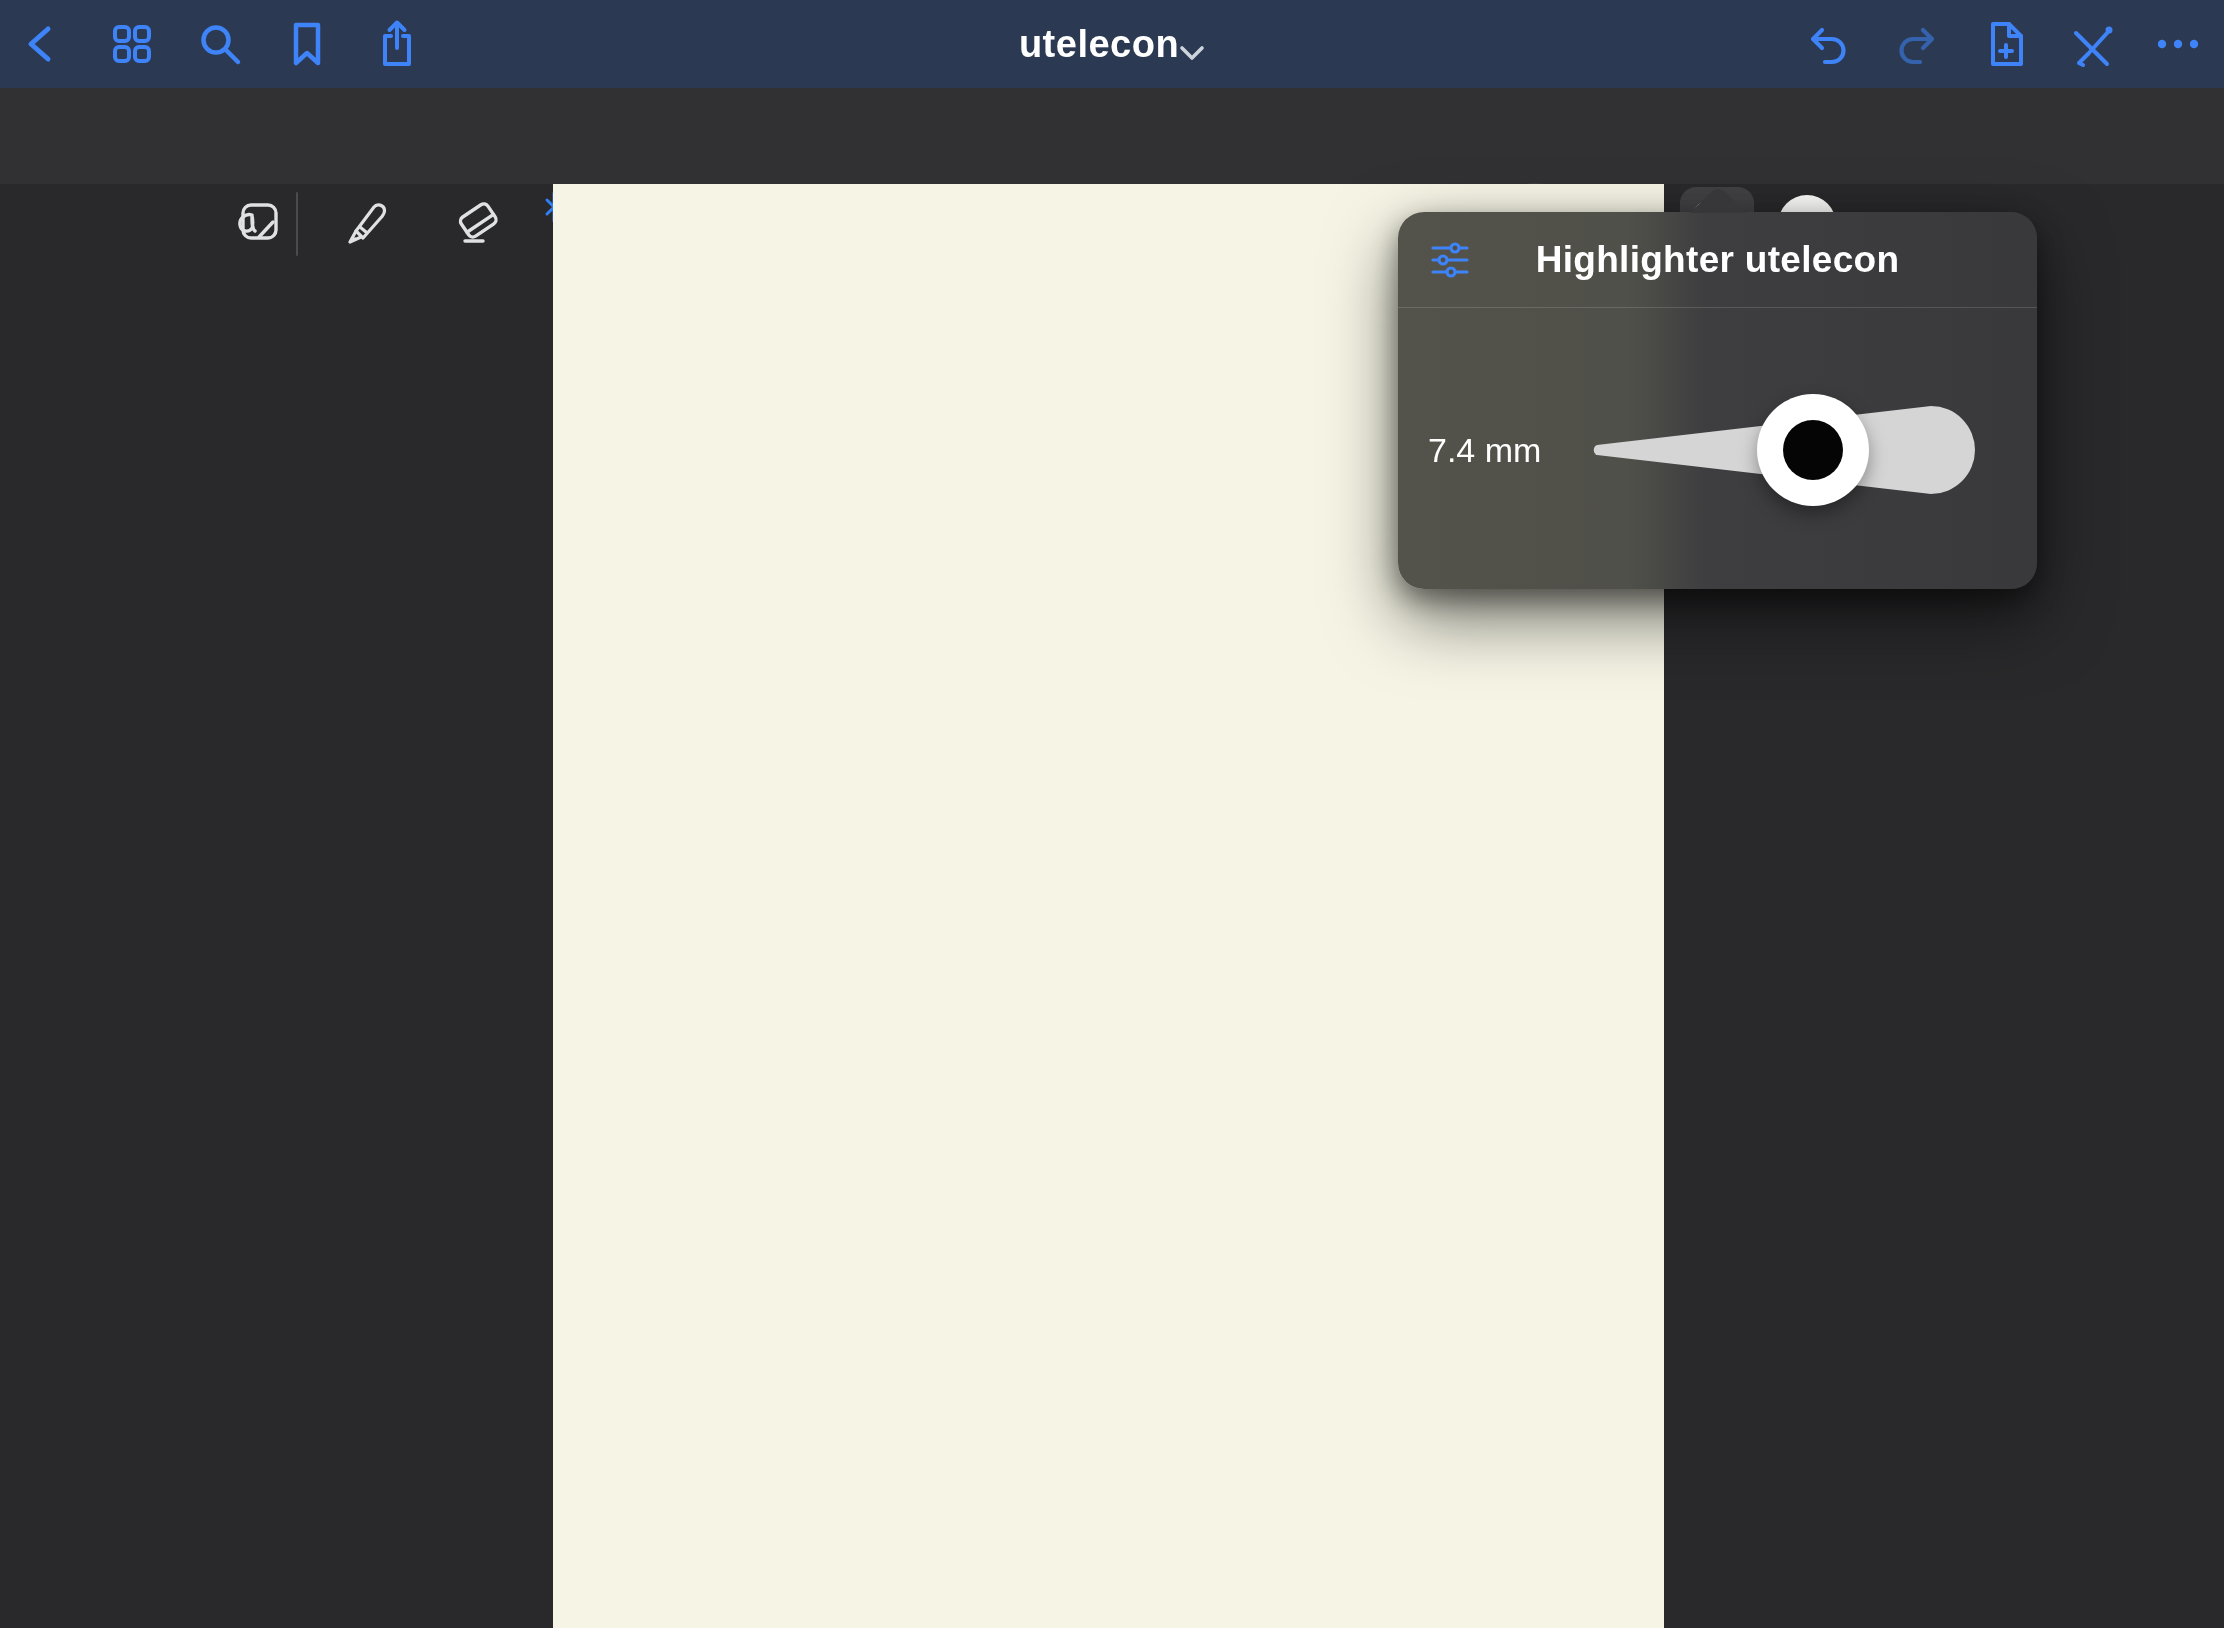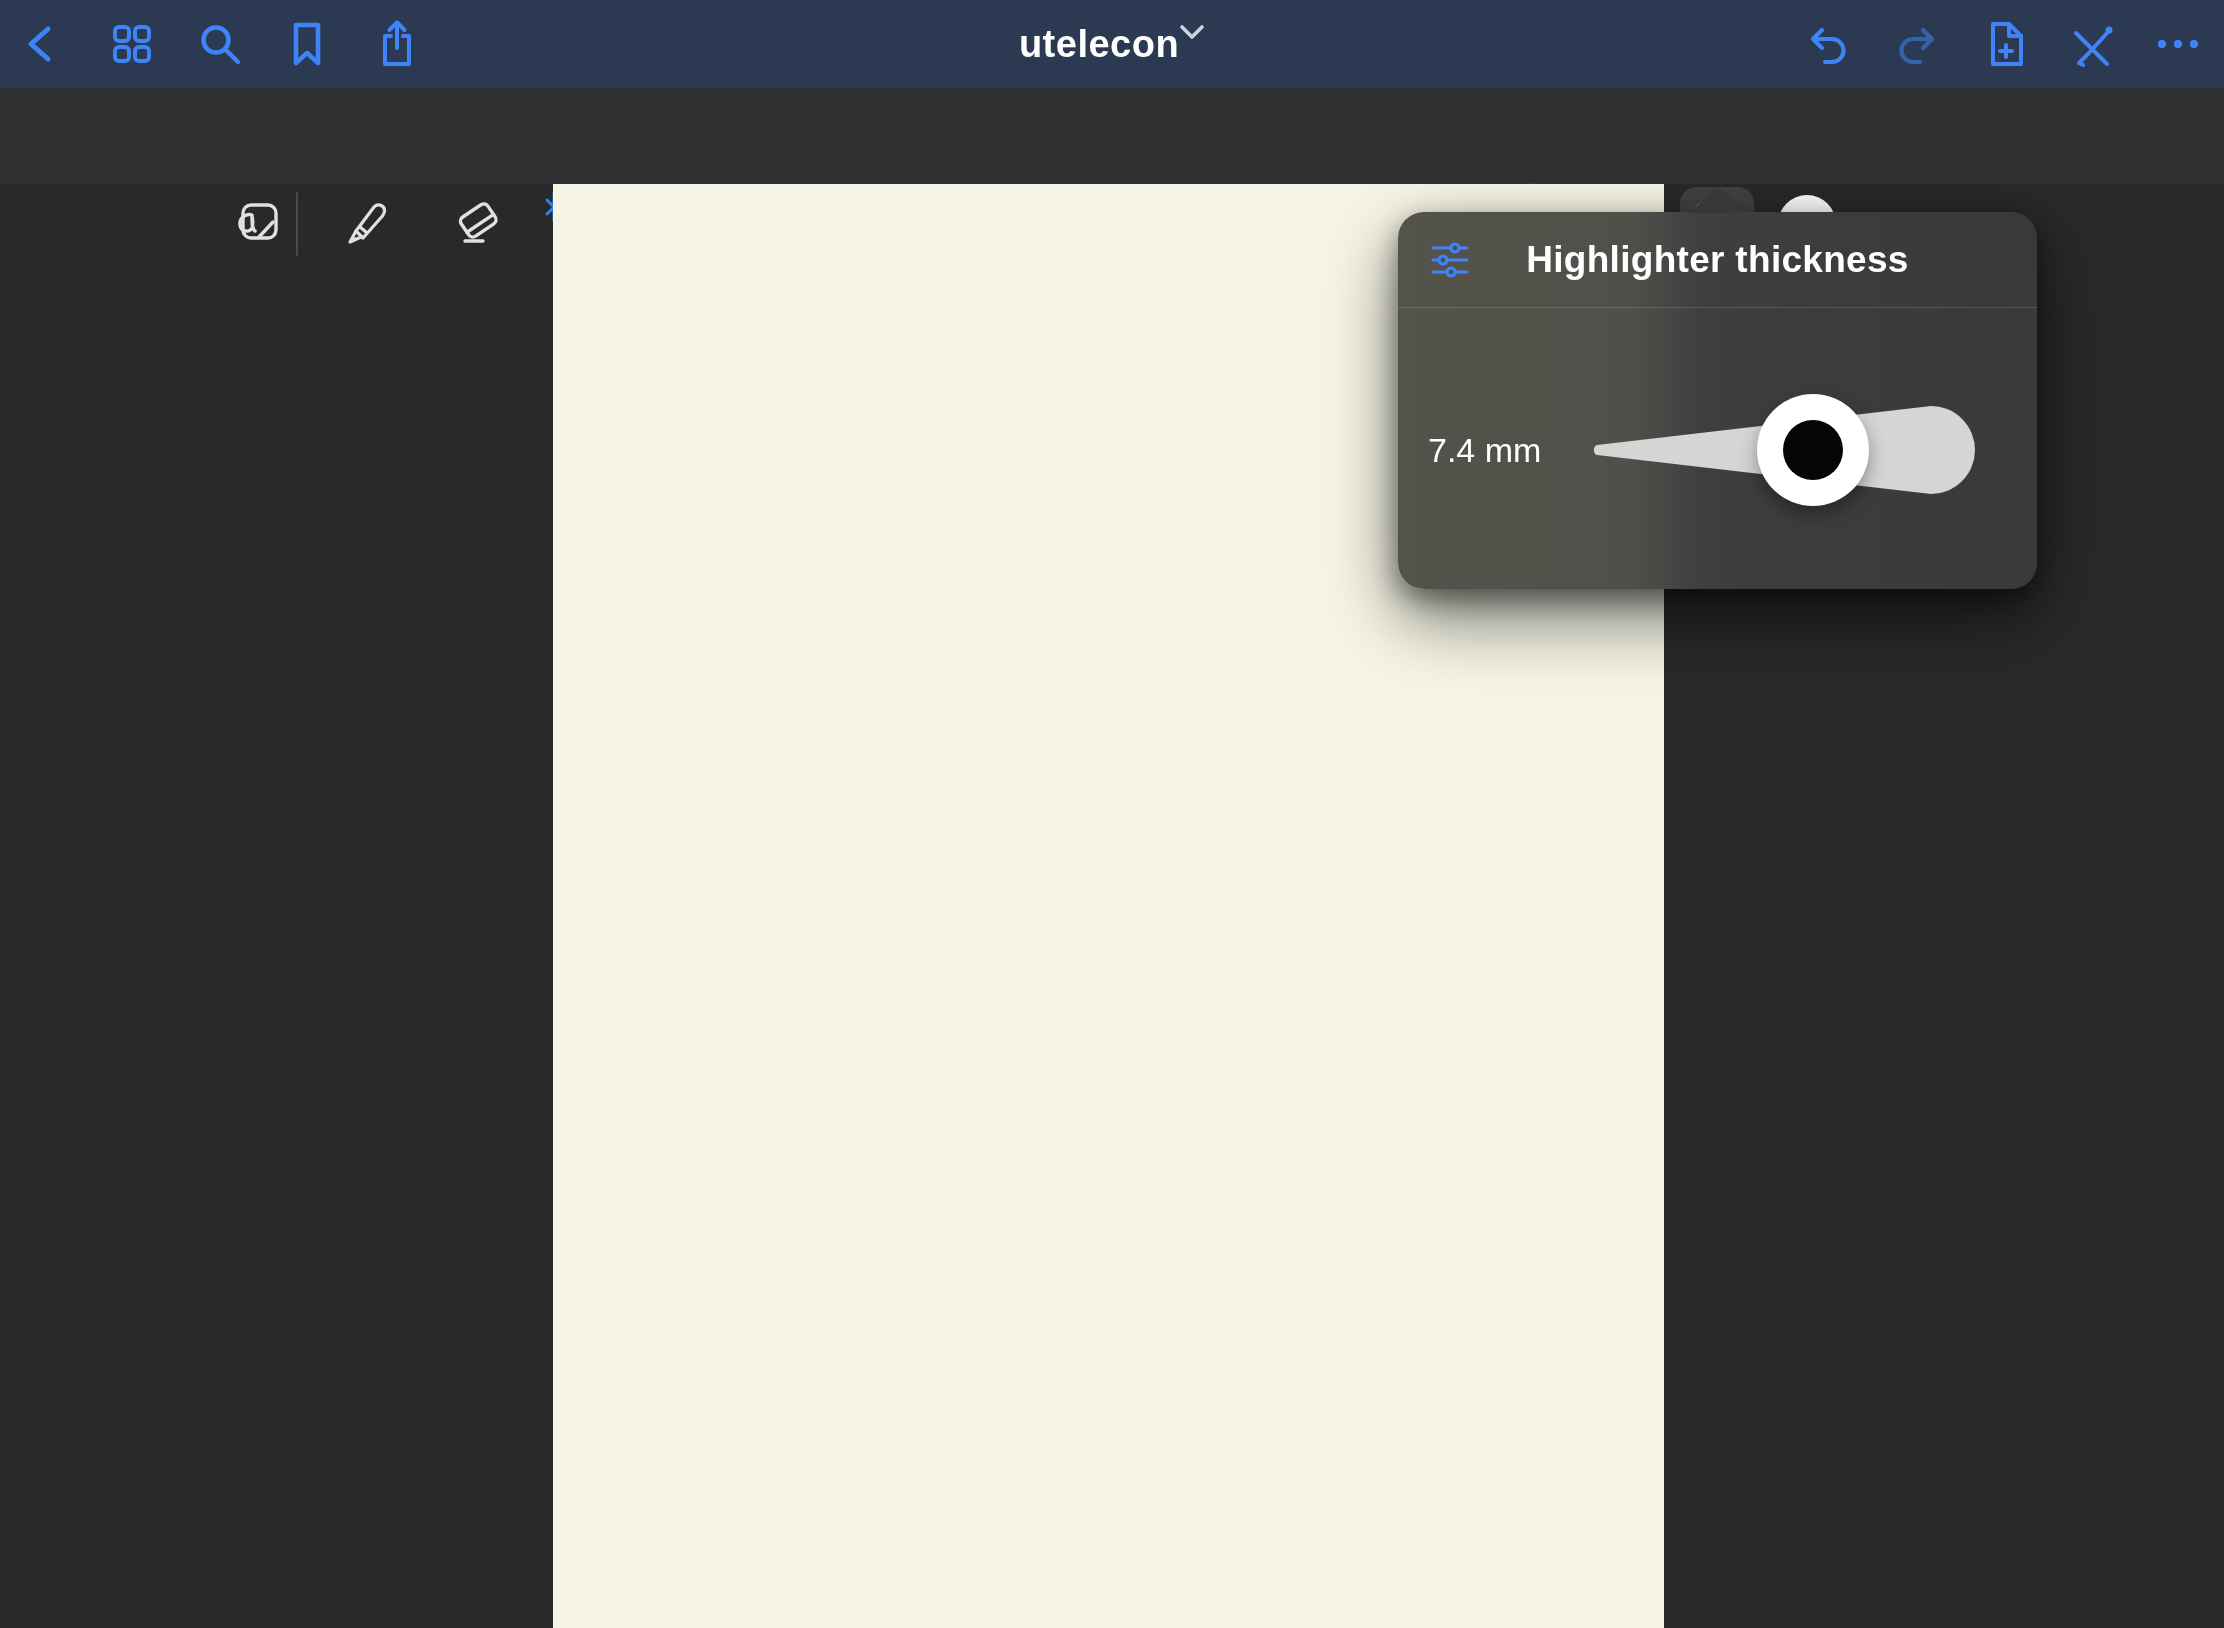--- a/index.html
+++ b/index.html
@@ -4,21 +4,21 @@
 <style>
   * { margin:0; padding:0; box-sizing:border-box; }
   html,body { width:2224px; height:1628px; overflow:hidden; }
   body { font-family:"Liberation Sans", sans-serif; background:#29292b; position:relative; }
 
   
   .navbar { position:absolute; left:0; top:0; width:2224px; height:88px; background:#2b3a52; }
   .nav-btn { position:absolute; top:19px; width:50px; height:50px; display:flex; align-items:center; justify-content:center; cursor:pointer; }
   .nav-btn svg { display:block; }
   .title-wrap { position:absolute; left:0; right:0; top:0; height:88px; display:flex; align-items:center; justify-content:center; gap:18px; pointer-events:none; }
-  .title-inner { display:flex; align-items:flex-start; pointer-events:auto; cursor:pointer; }
+  .title-inner { display:flex; align-items:flex-end; pointer-events:auto; cursor:pointer; }
   .doc-title { color:#ffffff; font-size:38px; font-weight:700; letter-spacing:.5px; }
 
   
   .toolbar { position:absolute; left:0; top:88px; width:2224px; height:96px; background:#313133; }
   .tool-btn { position:absolute; top:108px; width:56px; height:56px; display:flex; align-items:center; justify-content:center; cursor:pointer; }
   .tool-sep { position:absolute; top:104px; width:2px; height:64px; background:#4b4b4e; border-radius:1px; }
   .swatch { position:absolute; border-radius:50%; cursor:pointer; }
   .swatch-ring { position:absolute; left:1494px; top:95px; width:82px; height:82px; border-radius:50%; background:#3e3e41; display:flex; align-items:center; justify-content:center; cursor:pointer; }
   .swatch-ring .inner { width:52px; height:52px; border-radius:50%; display:flex; align-items:center; justify-content:center; }
   .thick-sel-box { position:absolute; left:1680px; top:99px; width:74px; height:74px; border-radius:16px; background:#414144; display:flex; align-items:center; justify-content:center; cursor:pointer; }
@@ -329,21 +329,21 @@
     <div class="pop-header-icon">
       <svg width="44" height="44" viewBox="0 0 44 44" fill="none" stroke="#3e83f8" stroke-width="3.2" stroke-linecap="round">
         <line x1="5" y1="10" x2="39" y2="10"></line>
           <circle cx="27" cy="10" r="4" fill="#4e4e47"></circle>
         <line x1="5" y1="22" x2="39" y2="22"></line>
           <circle cx="15" cy="22" r="4" fill="#4e4e47"></circle>
         <line x1="5" y1="34" x2="39" y2="34"></line>
           <circle cx="23" cy="34" r="4" fill="#4e4e47"></circle>
       </svg>
     </div>
-    <div class="pop-title">Highlighter thickness</div>
+    <div class="pop-title">Highlighter utelecon</div>
   </div>
 
   <div class="pop-value">7.4 mm</div>
 
   <div class="slider-track">
     <svg width="400" height="104" viewBox="0 0 400 104">
       <path d="M 14 47 L 348 8 A 44 44 0 0 1 348 96 L 14 57 A 5.5 5.5 0 0 1 14 47 Z" fill="#d5d5d6"></path>
     </svg>
   </div>
 

